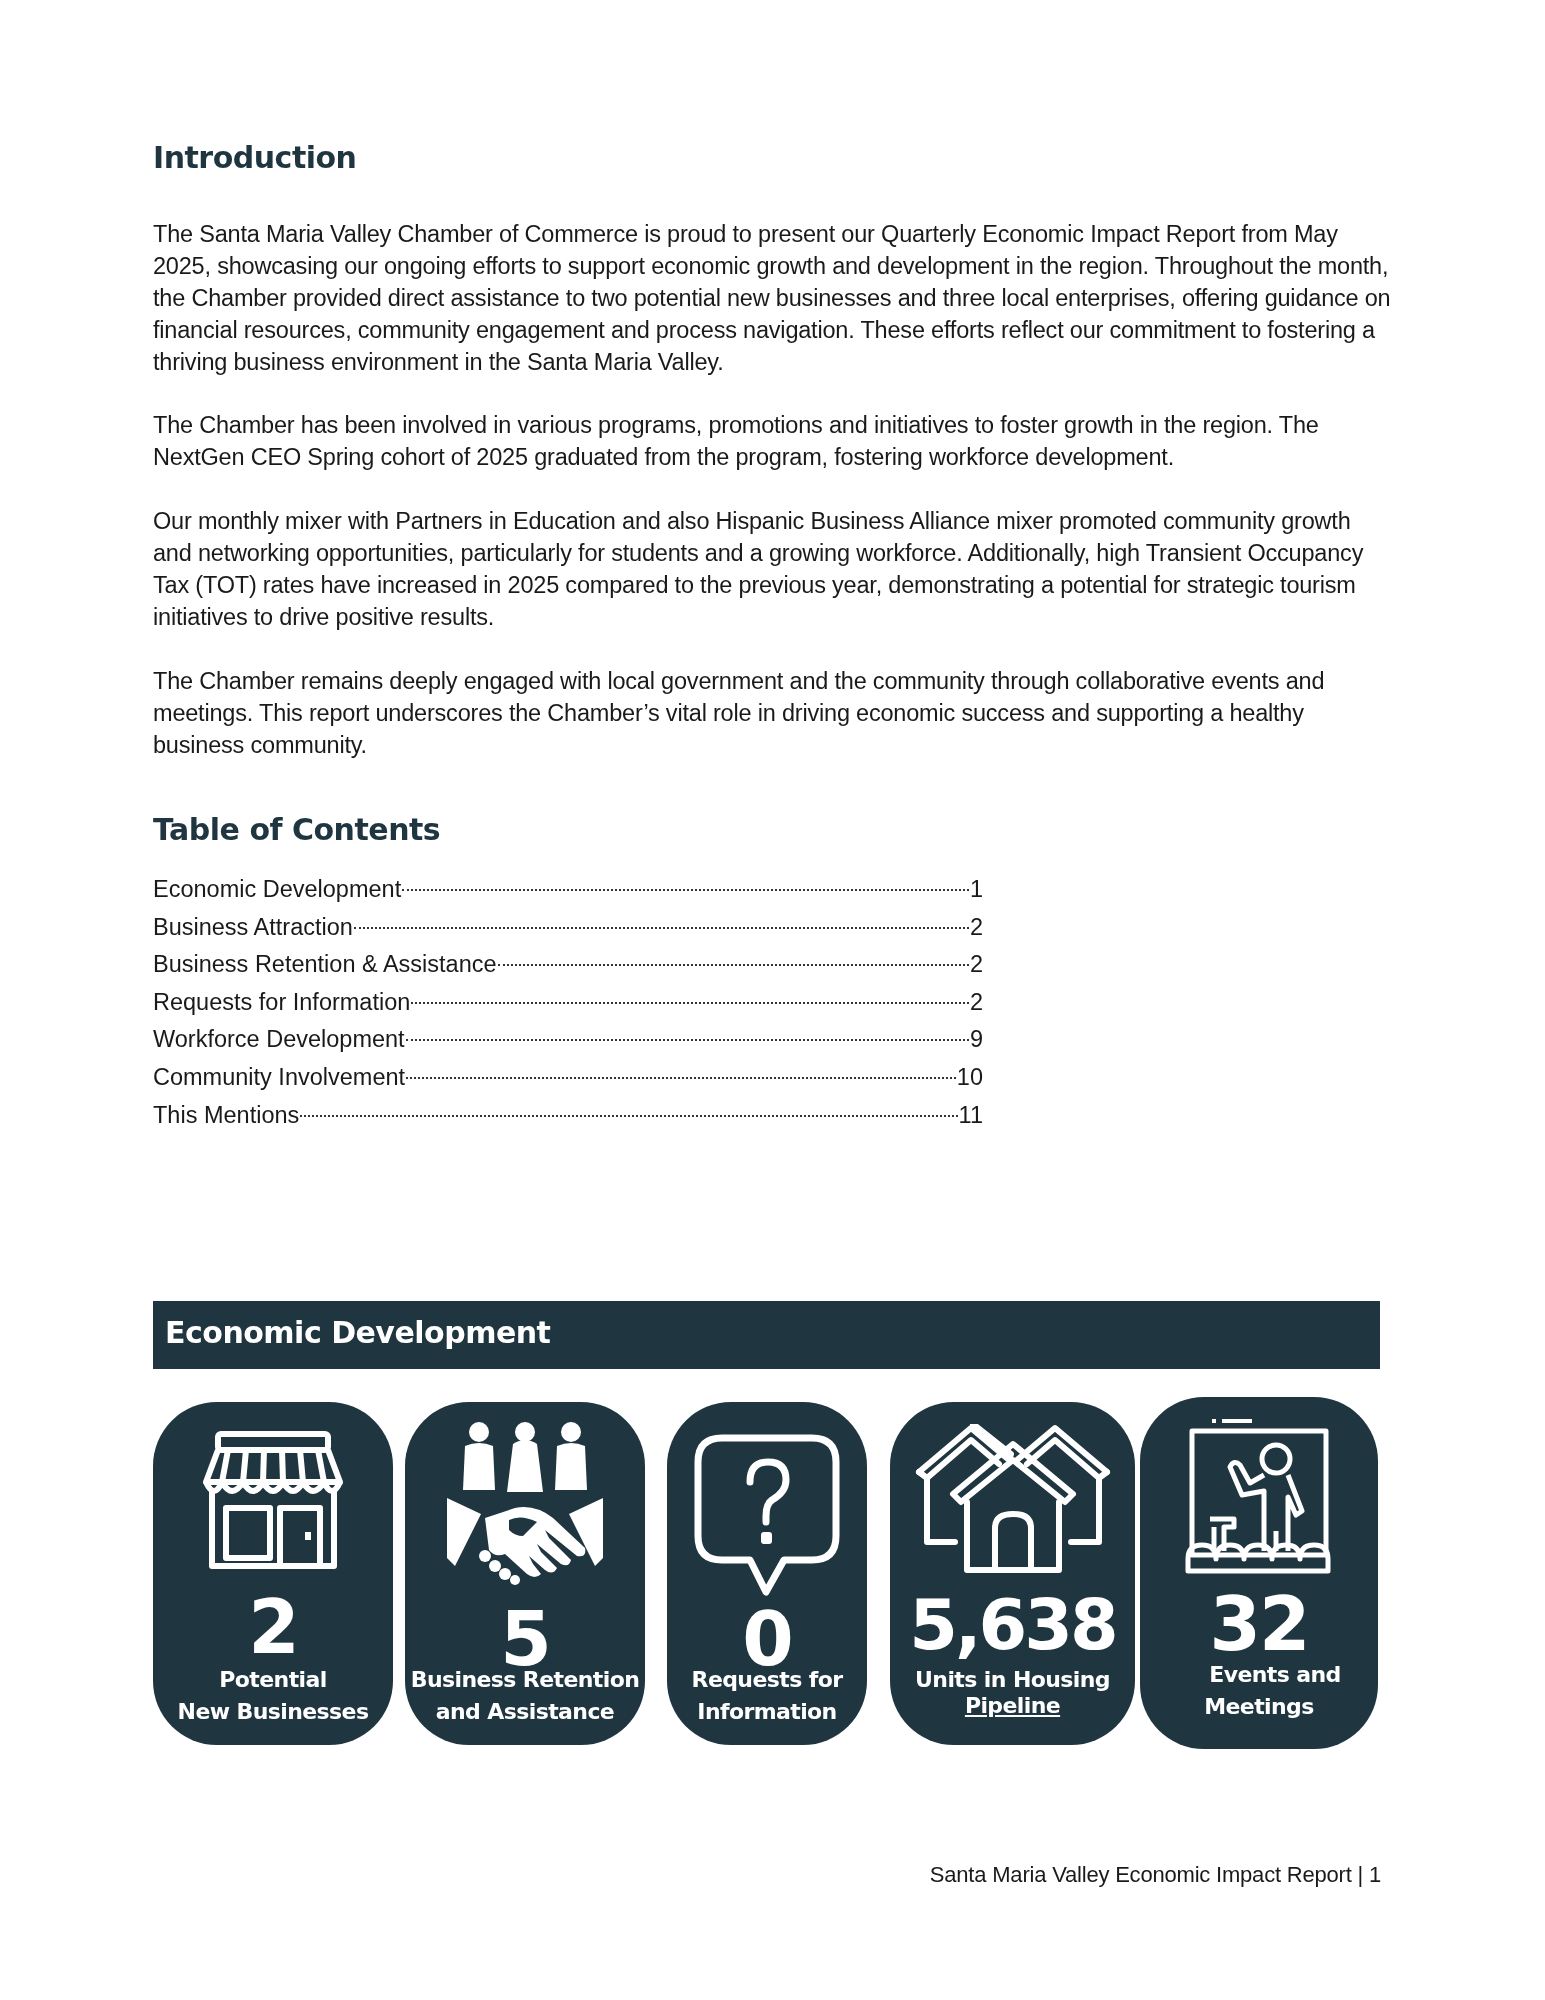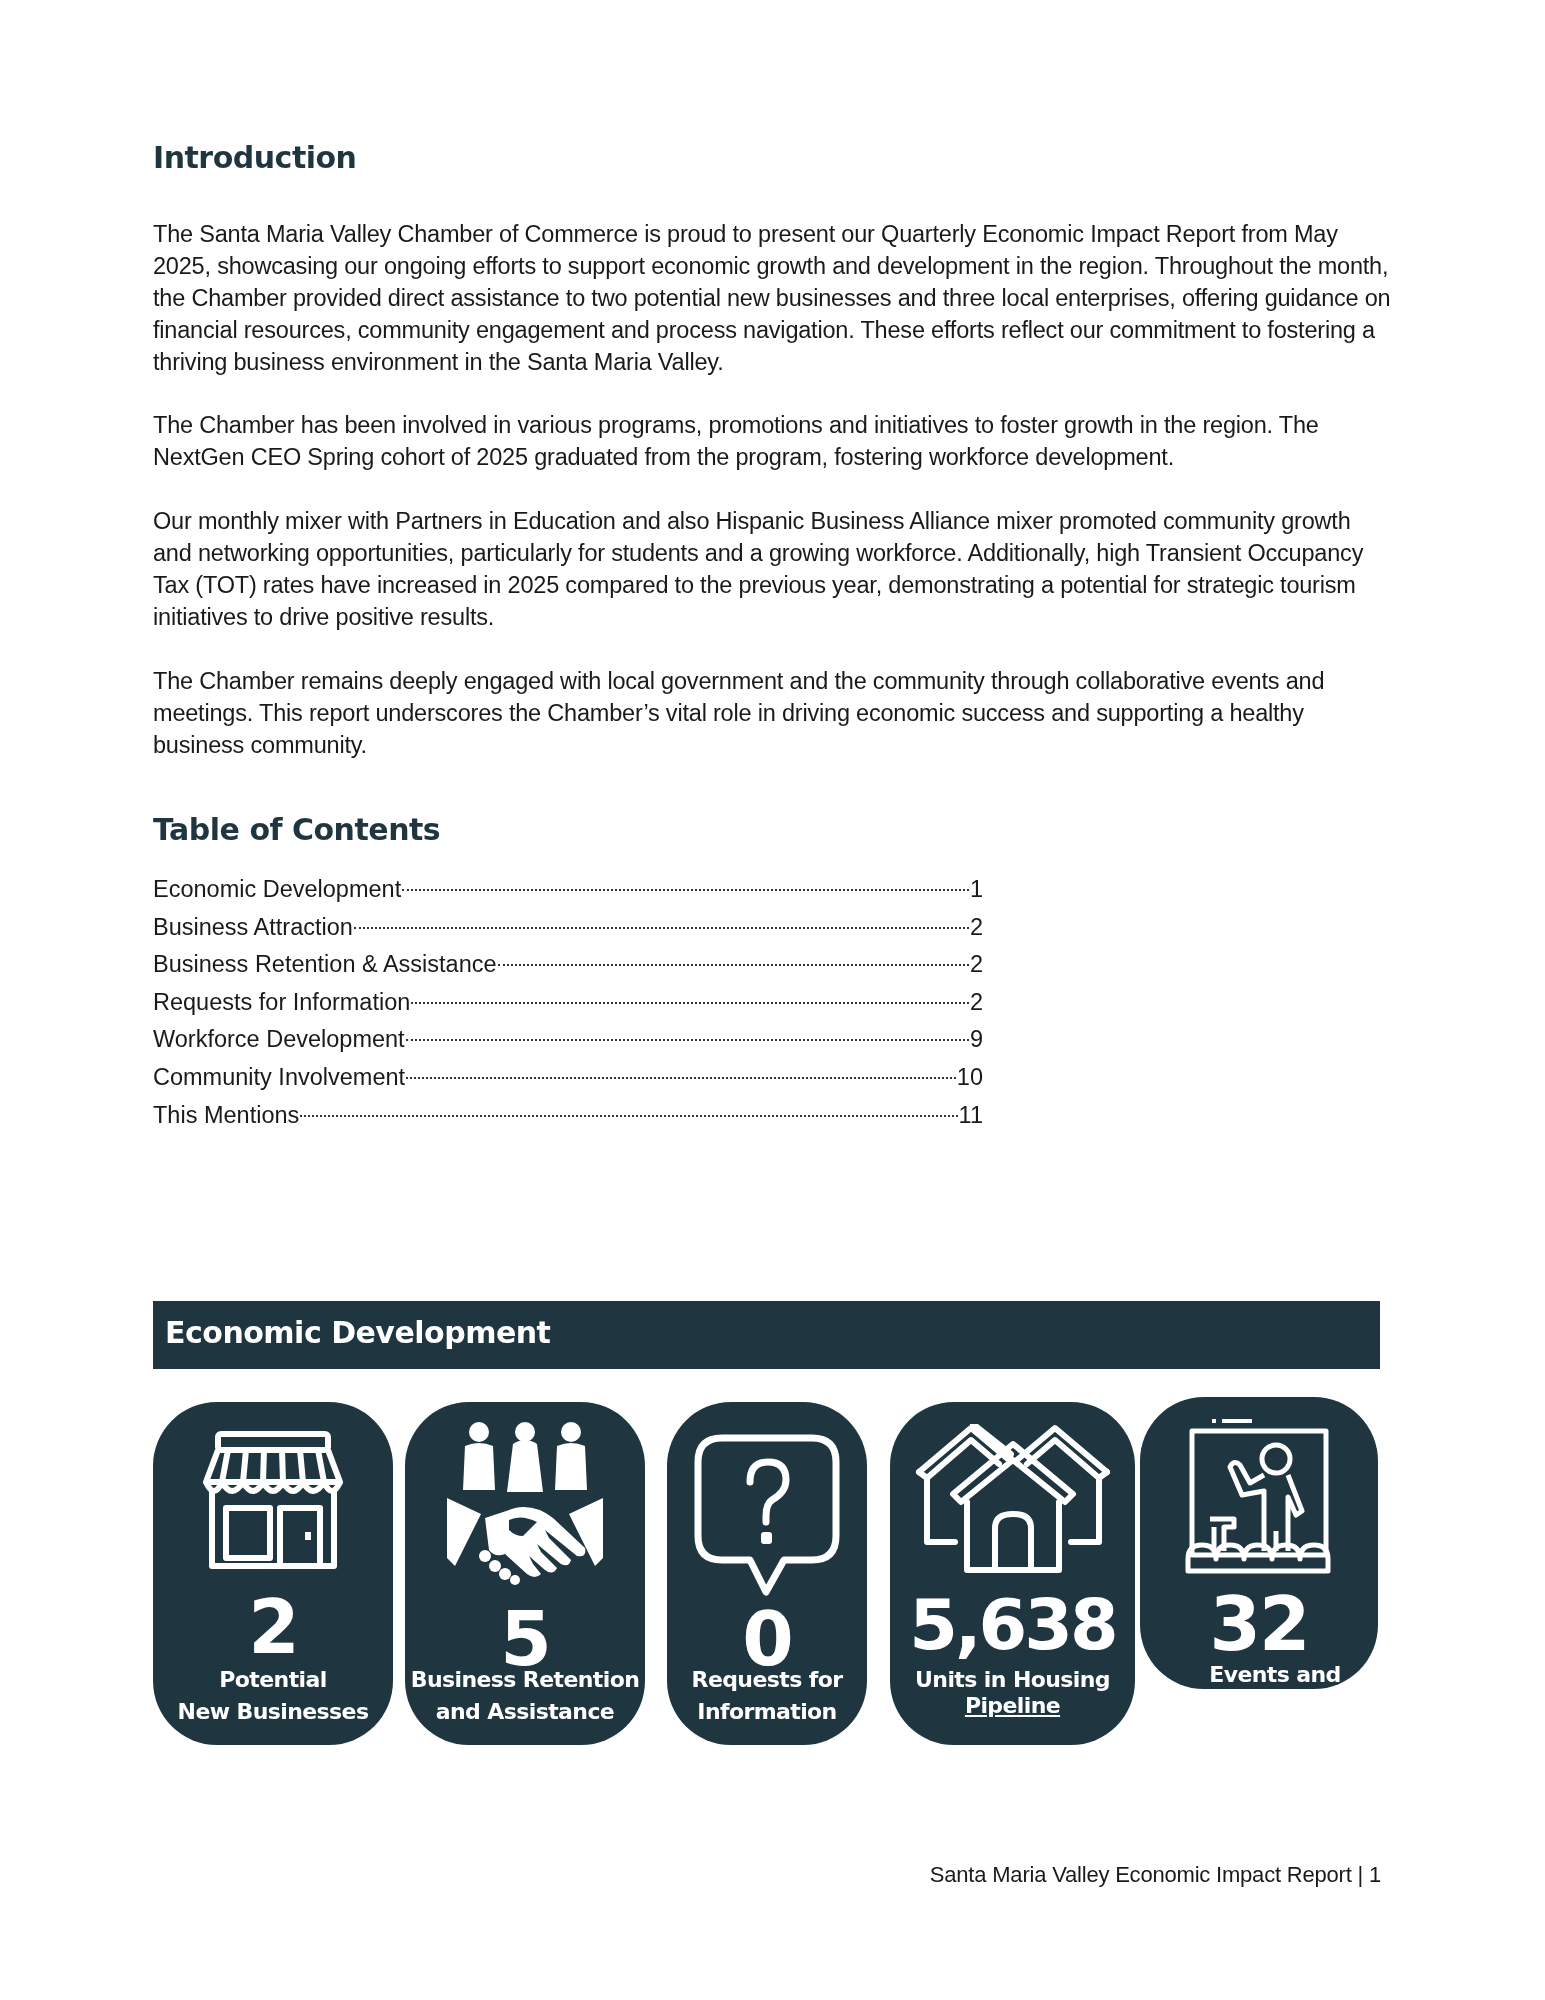--- a/index.html
+++ b/index.html
@@ -137,21 +137,21 @@
     <path d="M186 56 L186 118 L158 118"></path>
     <path d="M40 70 L100 20 L160 70 L152 78 L100 36 L48 78 Z"></path>
     <path d="M54 78 L54 146 L146 146 L146 78"></path>
     <path d="M82 146 L82 104 Q82 90 100 90 Q118 90 118 104 L118 146"></path>
   </svg>
   <div class="card-value" style="top:188px; font-size:70px; letter-spacing:-3px;">5,638</div>
   <div class="card-label" style="top:262px;">Units in Housing</div>
   <div class="card-label" style="top:288px;text-decoration:underline;">Pipeline</div>
 </div>
 
-<div class="card" style="left:1140px; top:1397px; width:238px; height:292px;">
+<div class="card" style="left:1140px; top:1397px; width:238px; height:352px;">
   <svg style="top:22px;" width="150" height="160" viewBox="0 0 150 160" fill="none" stroke="#fff" stroke-width="5" stroke-linejoin="round">
     <rect x="28" y="0" width="4" height="4" fill="#fff" stroke="none"></rect>
     <rect x="38" y="0" width="30" height="4" fill="#fff" stroke="none"></rect>
     <rect x="8" y="12" width="134" height="124"></rect>
     <circle cx="92" cy="40" r="14"></circle>
     <path d="M80 56 L66 64 L56 46 Q50 40 46 48 L58 76 L80 72 L80 132"></path>
     <path d="M104 56 L118 92 L112 96 L104 78 L104 132"></path>
     <line x1="92" y1="112" x2="92" y2="132"></line>
     <path d="M26 100 L50 100 L50 108 L40 108 L40 132"></path>
     <path d="M30 108 L30 132"></path>

